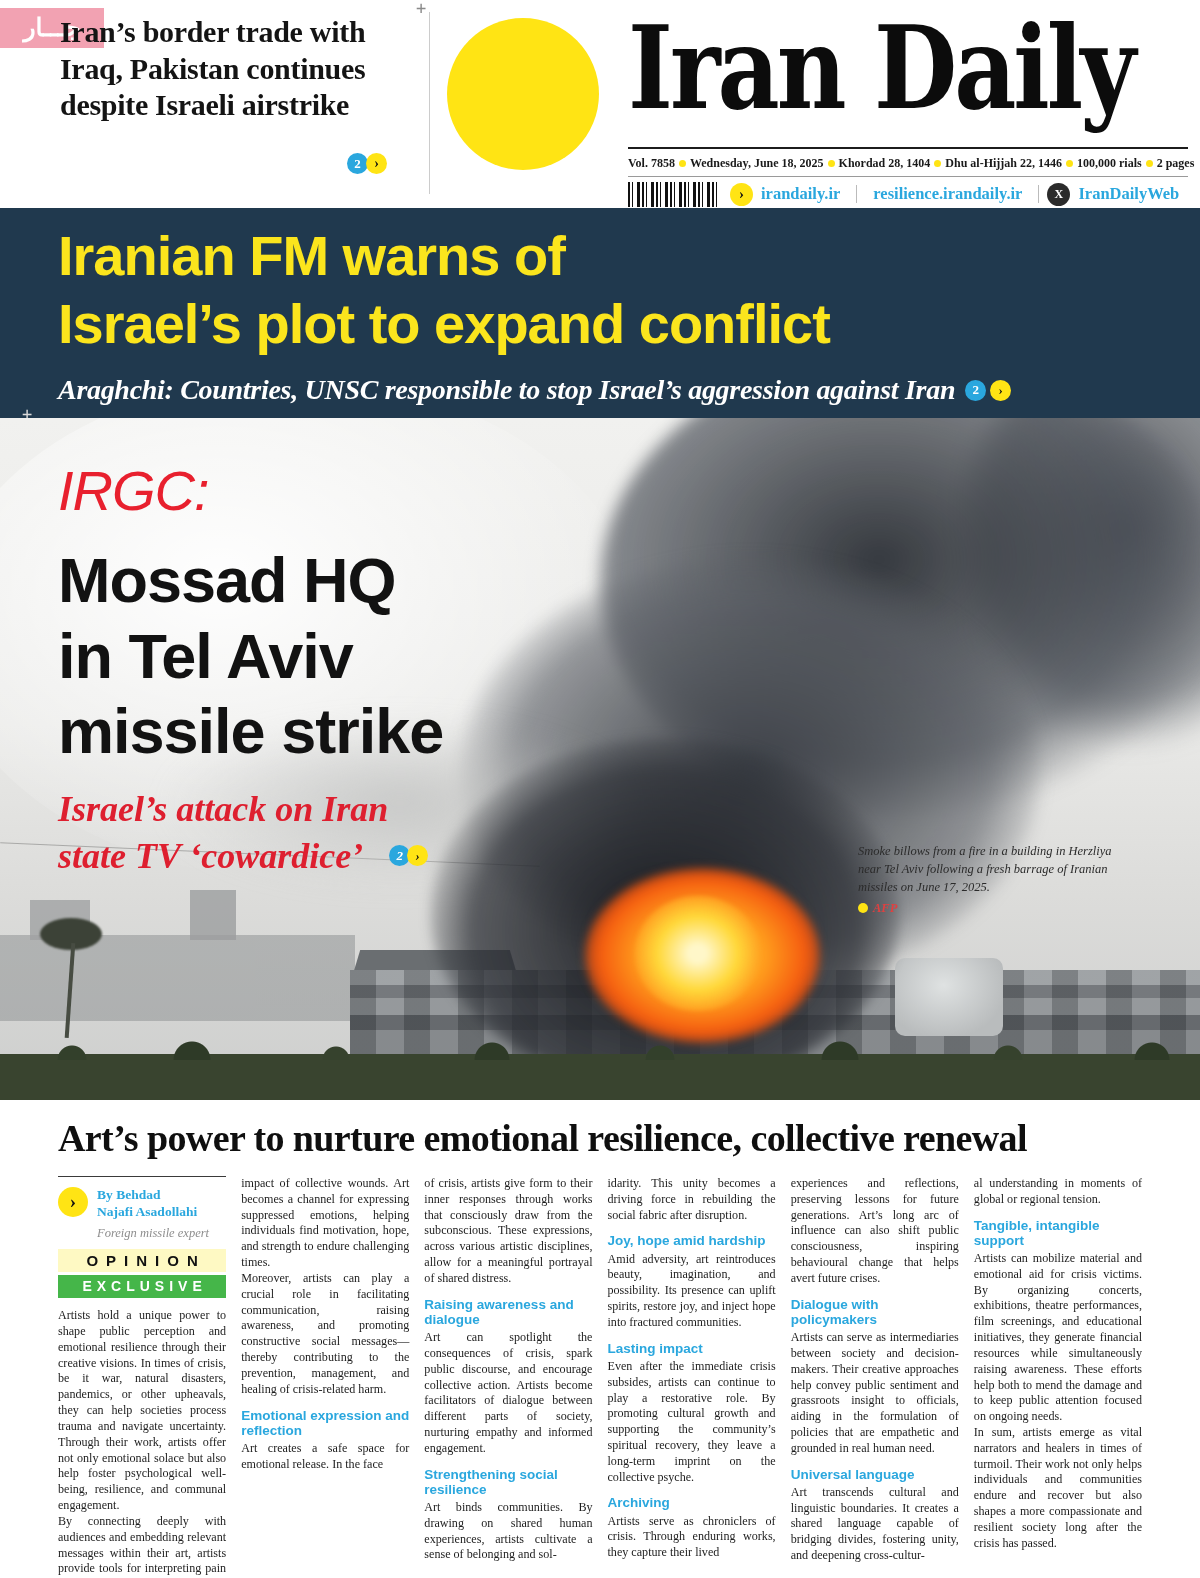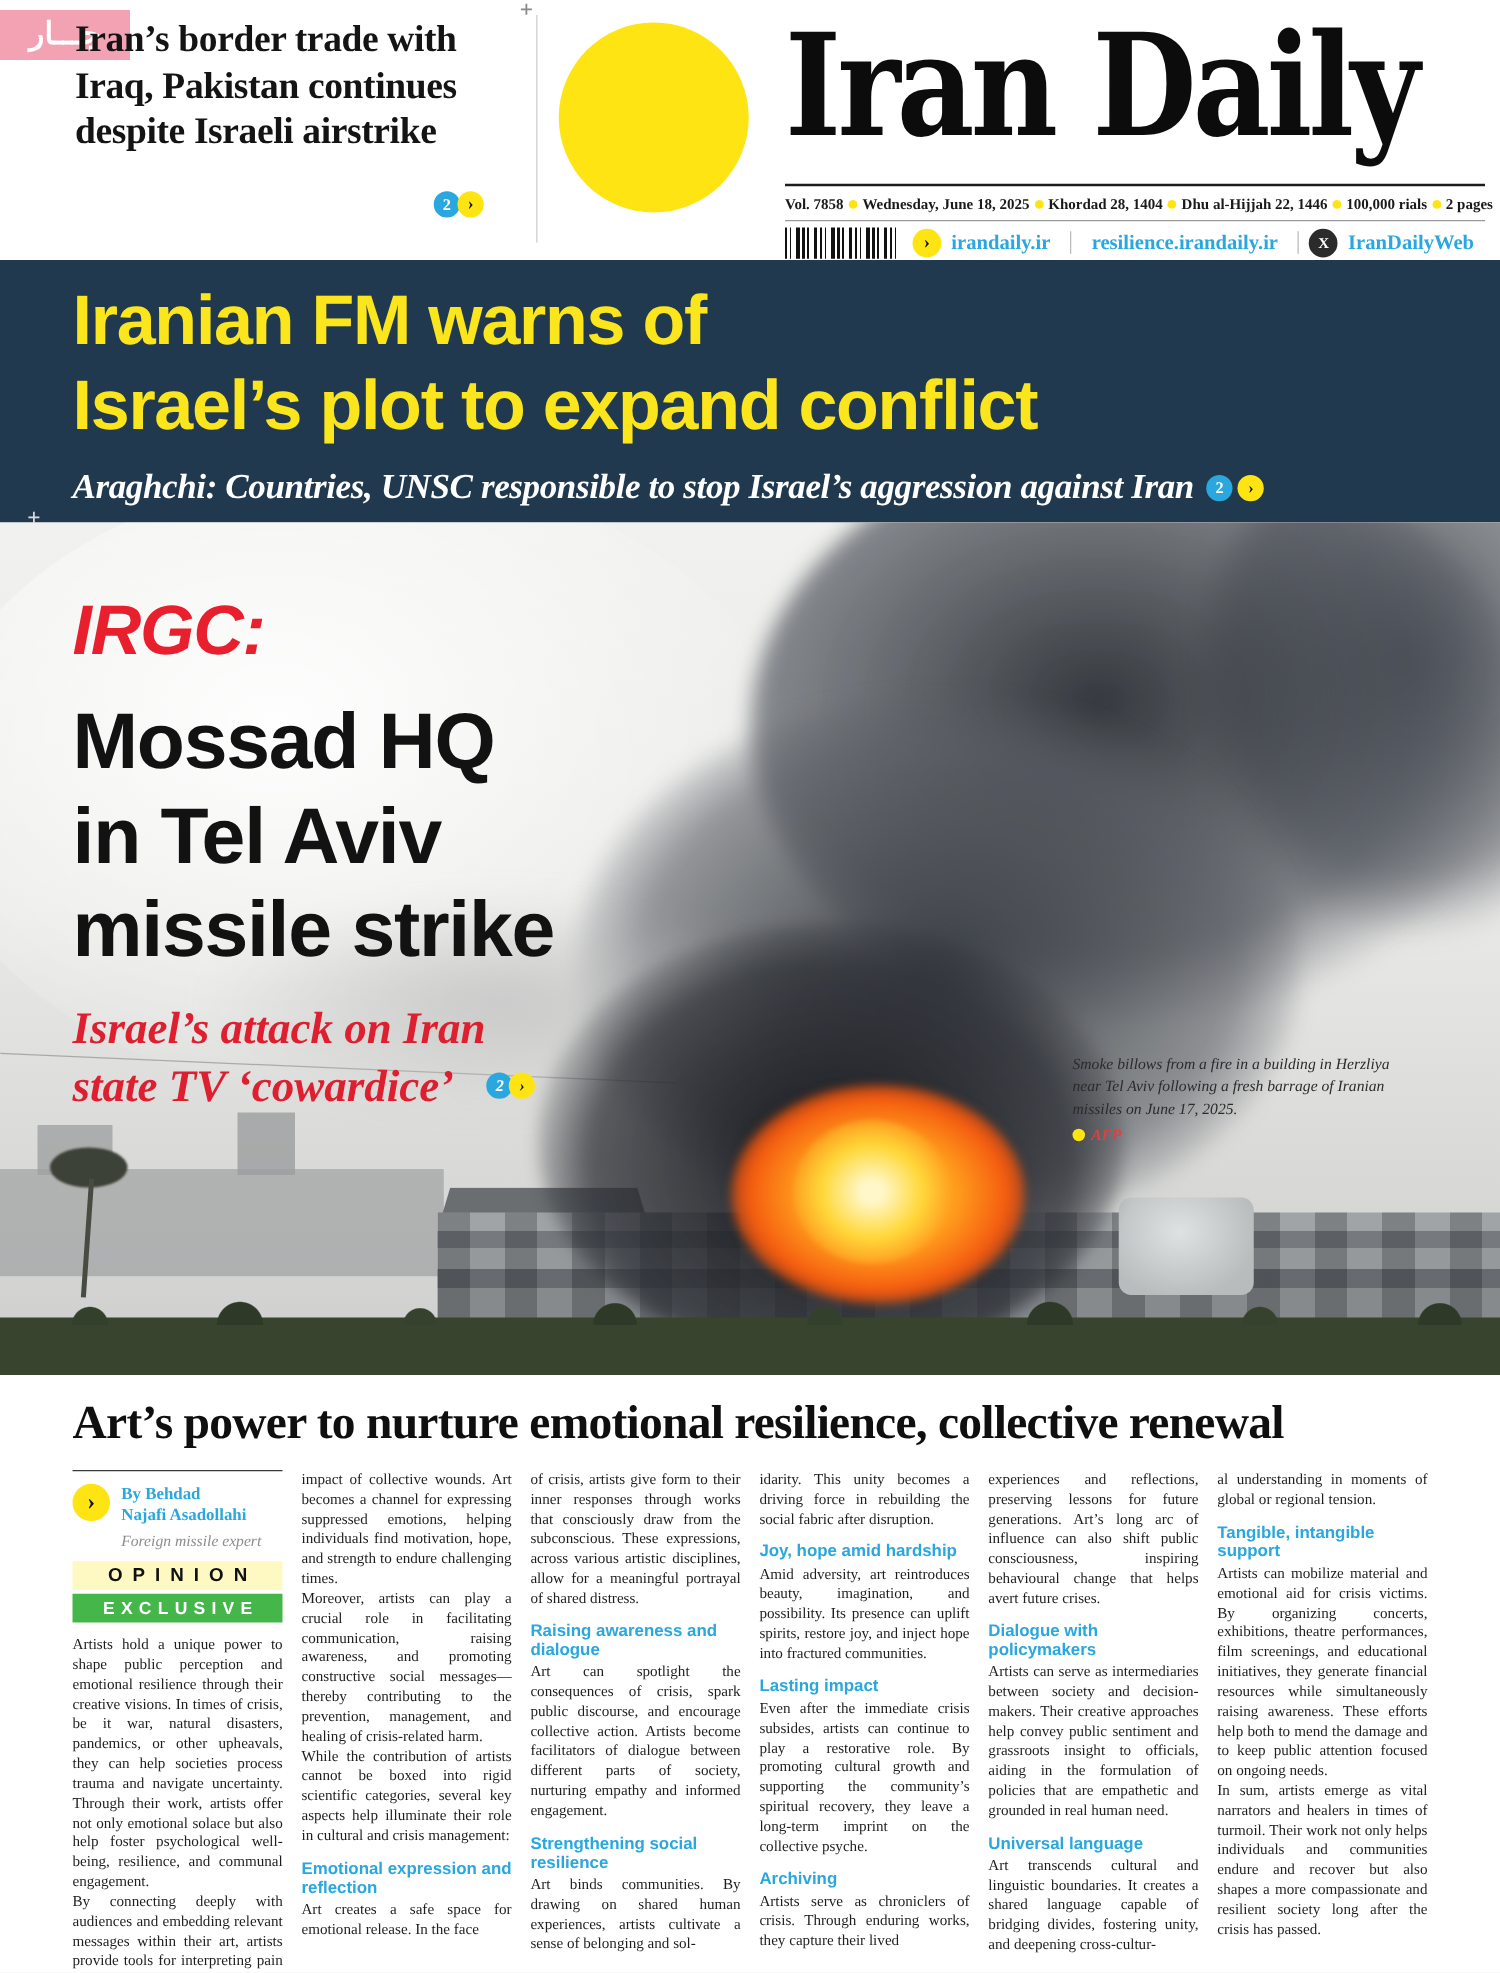--- a/index.html
+++ b/index.html
@@ -84,22 +84,22 @@
     background:radial-gradient(circle at 6% 100%,#33402b 0 14px,transparent 15px),
                radial-gradient(circle at 16% 100%,#2e3a27 0 18px,transparent 19px),
                radial-gradient(circle at 28% 100%,#36422d 0 13px,transparent 14px),
                radial-gradient(circle at 41% 100%,#2e3a27 0 17px,transparent 18px),
                radial-gradient(circle at 55% 100%,#33402b 0 14px,transparent 15px),
                radial-gradient(circle at 70% 100%,#2e3a27 0 18px,transparent 19px),
                radial-gradient(circle at 84% 100%,#36422d 0 14px,transparent 15px),
                radial-gradient(circle at 96% 100%,#2e3a27 0 17px,transparent 18px); }
 
   .lead-overlay { position:absolute; left:58px; top:40px; }
-  .lead-kicker { font-family:"Liberation Sans","DejaVu Sans",sans-serif; font-style:italic; font-weight:700;
-    font-size:56px; color:#e8202e; margin-bottom:20px; letter-spacing:-1px;margin-top:13px; }
+  .lead-kicker { font-family:"Liberation Sans","DejaVu Sans",sans-serif; font-style:italic; font-weight:400;
+    font-size:56px; color:#e8202e; margin-bottom:20px; letter-spacing:-1px; }
   .lead-line { font-family:"Liberation Sans","DejaVu Sans",sans-serif; font-weight:800; font-size:63px;
     color:#121212; line-height:1.2; letter-spacing:-1px; }
   .lead-sub { margin-top:16px; font-style:italic; font-weight:bold; font-size:36px; color:#de1f2f; line-height:1.3; }
   .lead-sub-row { display:flex; align-items:center; gap:14px; }
   .lead-badges { display:flex; align-items:center; margin-left:12px; }
   .caption { position:absolute; right:84px; top:424px; width:258px; font-style:italic; font-size:12.5px;
     line-height:1.45; color:#2b2b2b; }
   .caption-credit { display:flex; align-items:center; gap:5px; margin-top:3px;text-align:center; }
   .caption-credit .dot { width:10px; height:10px; border-radius:50%; background:#ffe414; }
   .caption-credit .afp { color:#e04040; font-weight:bold; font-style:italic; font-size:12.5px; }
@@ -238,21 +238,20 @@
     <div class="byline-role">Foreign missile expert</div>
     <div class="tag tag-opinion">OPINION</div>
     <div class="tag tag-exclusive">EXCLUSIVE</div>
   </div>
 <p>Artists hold a unique power to shape public perception and emotional resilience through their creative visions. In times of crisis, be it war, natural disasters, pandemics, or other upheavals, they can help societies process trauma and navigate uncertainty. Through their work, artists offer not only emotional solace but also help foster psychological well-being, resilience, and communal engagement.</p>
           <p>By connecting deeply with audiences and embedding relevant messages within their art, artists provide tools for interpreting pain and reducing the</p>
         </div>
         <div class="col">
           <p>impact of collective wounds. Art becomes a channel for expressing suppressed emotions, helping individuals find motivation, hope, and strength to endure challenging times.</p>
           <p>Moreover, artists can play a crucial role in facilitating communication, raising awareness, and promoting constructive social messages—thereby contributing to the prevention, management, and healing of crisis-related harm.</p>
-          <p>While the contribution of artists cannot be boxed into rigid scientific categories, several key aspects help illuminate their role in cultural and crisis management:</p>
           <h4>Emotional expression and reflection</h4>
           <p>Art creates a safe space for emotional release. In the face</p>
         </div>
         <div class="col">
           <p>of crisis, artists give form to their inner responses through works that consciously draw from the subconscious. These expressions, across various artistic disciplines, allow for a meaningful portrayal of shared distress.</p>
           <h4>Raising awareness and dialogue</h4>
           <p>Art can spotlight the consequences of crisis, spark public discourse, and encourage collective action. Artists become facilitators of dialogue between different parts of society, nurturing empathy and informed engagement.</p>
           <h4>Strengthening social resilience</h4>
           <p>Art binds communities. By drawing on shared human experiences, artists cultivate a sense of belonging and sol-</p>
         </div>

